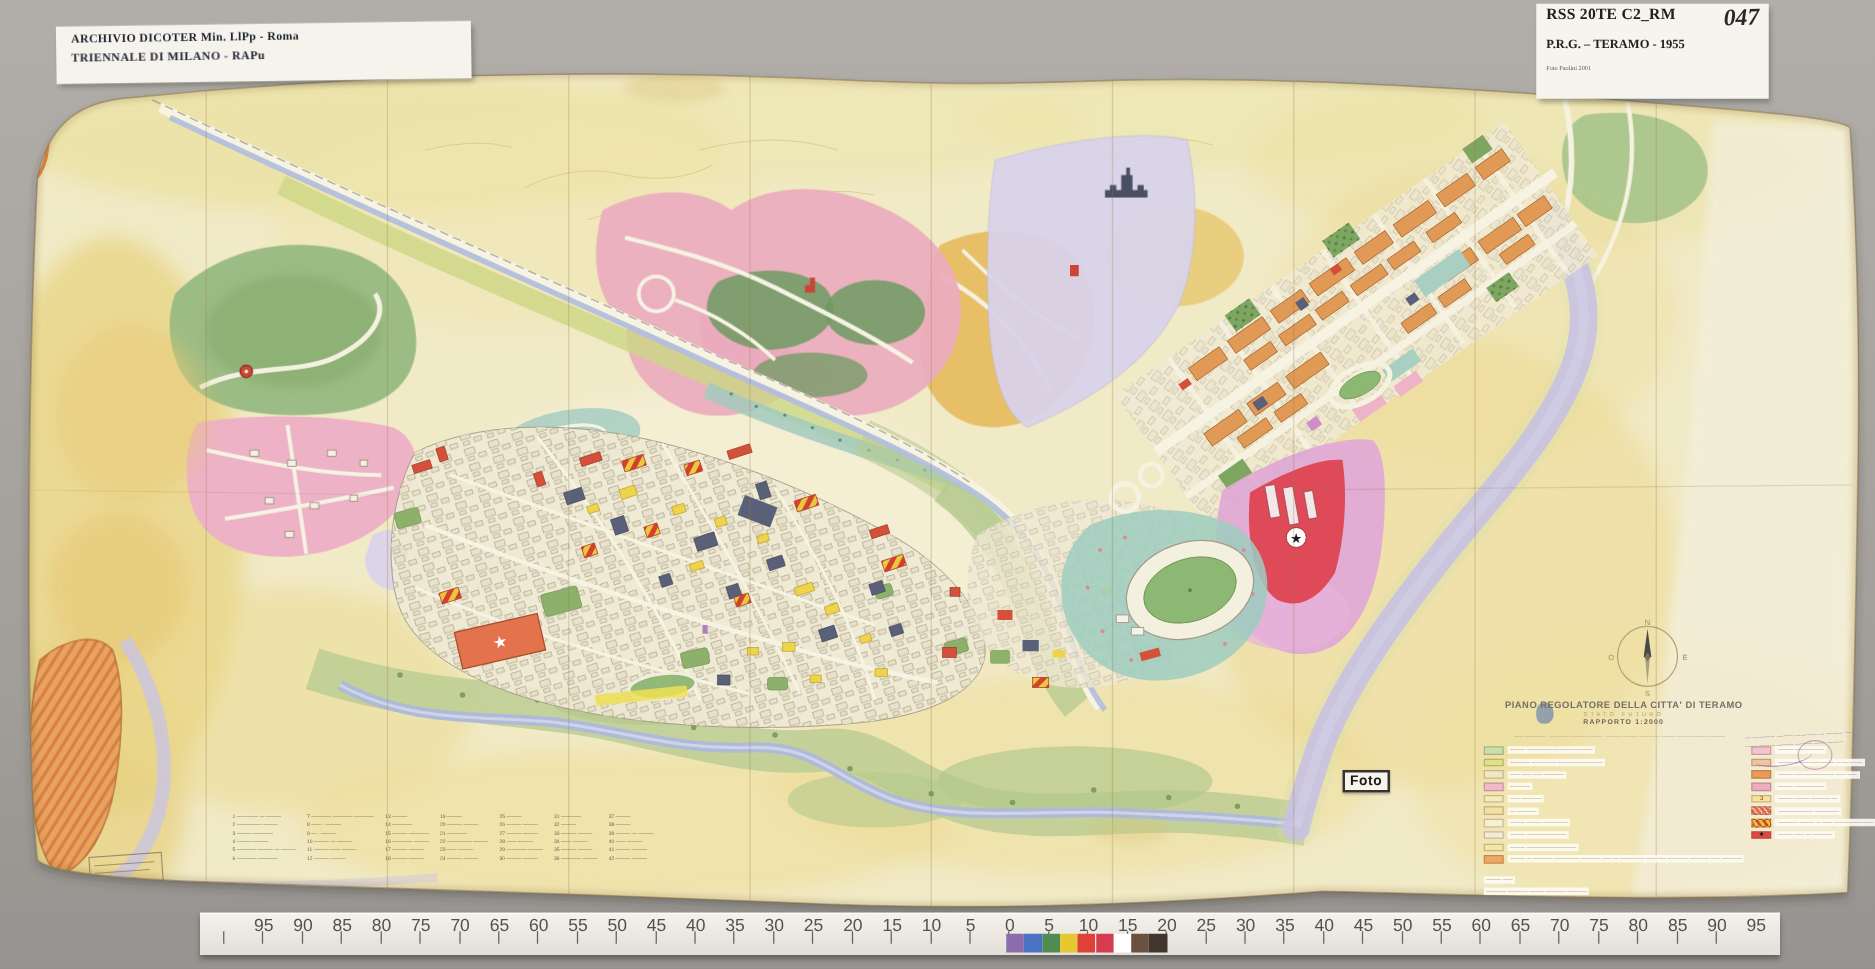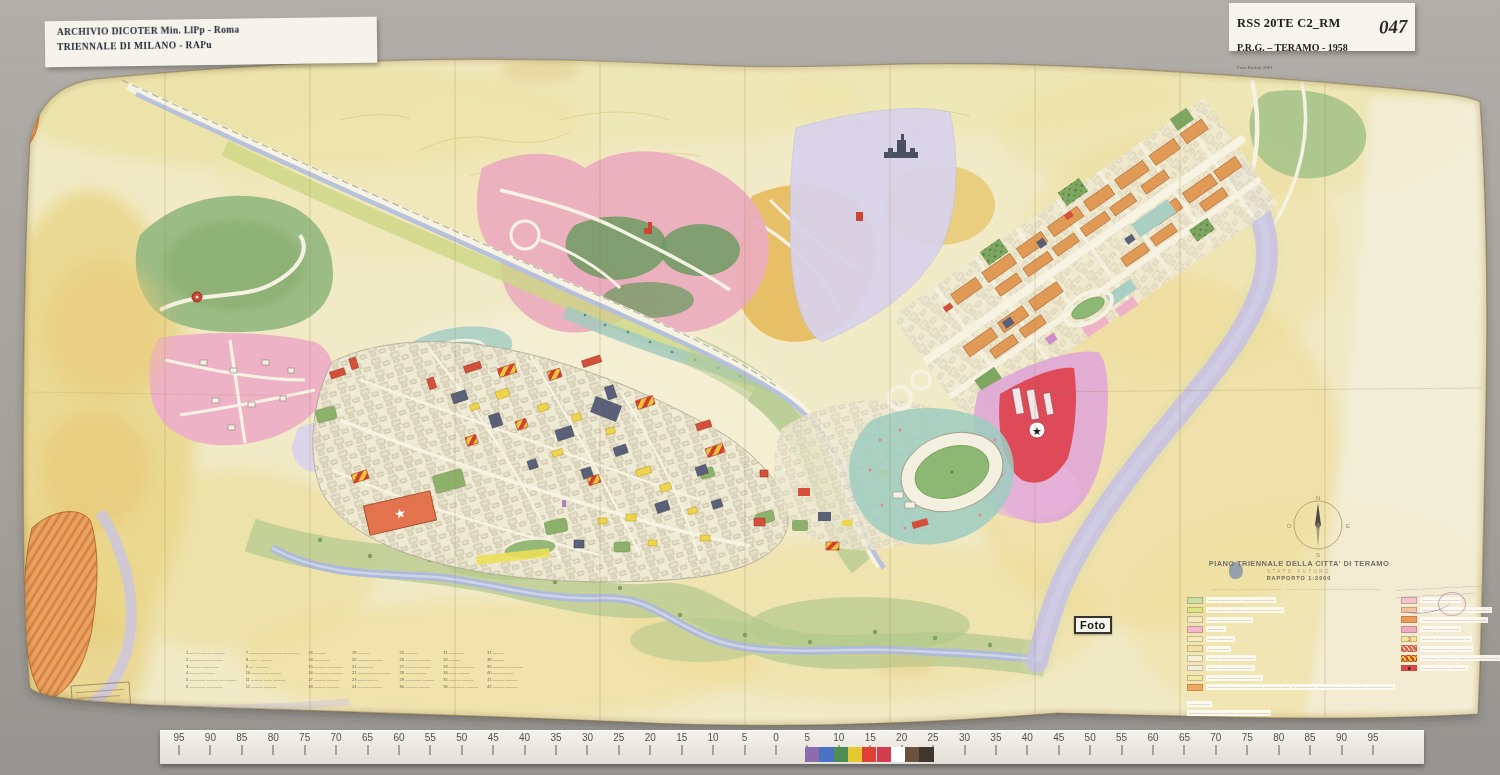--- a/index.html
+++ b/index.html
@@ -6,23 +6,23 @@
   #scene{position:relative;width:1500px;height:775px;overflow:hidden;
          background:linear-gradient(180deg,#b1aea9 0%,#a9a6a1 38%,#a19e99 72%,#969390 100%);
          font-family:"Liberation Sans",sans-serif;}
   #map-art{position:absolute;left:0;top:0;}
   
   .label-tl{position:absolute;left:45px;top:19px;width:332px;height:46px;background:#f5f3ec;
             transform:rotate(-.8deg);box-shadow:2px 3px 4px rgba(50,48,42,.35);
             font-family:"Liberation Serif",serif;color:#1d2430;padding:6px 0 0 12px;box-sizing:border-box;}
   .label-tl .l1{font-size:9.5px;font-weight:bold;letter-spacing:.3px;}
   .label-tl .l2{font-size:9.5px;font-weight:bold;letter-spacing:.4px;margin-top:5px;}
-  .label-tr{position:absolute;left:1229px;top:3px;width:186px;height:48px;background:#f6f4ee;
+  .label-tr{position:absolute;left:1229px;top:3px;width:186px;height:76px;background:#f6f4ee;
             box-shadow:2px 3px 4px rgba(50,48,42,.35);font-family:"Liberation Serif",serif;
-            color:#23201c;padding:13px 8px;box-sizing:border-box;}
+            color:#23201c;padding:1px 8px;box-sizing:border-box;}
   .label-tr .row1{display:flex;justify-content:space-between;align-items:flex-start;}
   .label-tr .code{font-size:12.5px;font-weight:bold;letter-spacing:.2px;}
   .label-tr .num{font-size:19px;font-weight:bold;font-style:italic;transform:rotate(-2deg);color:#2a2826;}
   .label-tr .ttl{font-size:10px;font-weight:bold;margin-top:4px;}
   .label-tr .credit{font-size:5px;color:#5c584f;margin-top:12px;}
   .rapu{position:absolute;left:1074px;top:616px;border:2.5px solid #35342f;background:#f6f4ec;
         color:#191916;font-weight:bold;font-size:11px;letter-spacing:.5px;padding:1px 4px;
         box-shadow:0 1px 2px rgba(0,0,0,.3);}
   
   .legend{position:absolute;left:1185px;top:556px;width:228px;height:160px;color:#787160;}
@@ -63,21 +63,21 @@
   .stamp-circle{position:absolute;left:1438px;top:592px;width:26px;height:22px;border-radius:50%;
                 border:1.5px solid rgba(156,82,146,.45);filter:blur(.4px);}
   .scribble{position:absolute;left:1404px;top:598px;width:46px;height:14px;
             border-bottom:1.4px solid rgba(120,90,160,.55);transform:rotate(-6deg);
             border-radius:0 0 60% 40%;}
   
   .ruler{position:absolute;left:160px;top:730px;width:1264px;height:34px;
          background:linear-gradient(#f4f2ec,#e2dfd8);
          box-shadow:0 3px 4px rgba(40,40,35,.45), inset 0 1px 0 #fff;}
   .tick{position:absolute;top:2px;width:0;}
-  .tick span{position:absolute;transform:translateX(-50%);font-size:10px;color:#53514c;}
+  .tick span{position:absolute;transform:translateX(-50%);font-size:14px;color:#53514c;margin-left:32px;}
   .tick i{position:absolute;top:13px;left:0;transform:translateX(-50%);width:1px;height:10px;
           background:#63615c;}
   .patch{position:absolute;top:17px;width:14.3px;height:15px;}
 </style>
 </head>
 <body>
 
 <div id="scene">
 
 <svg id="map-art" width="1500" height="775" viewBox="0 0 1500 775">
@@ -502,29 +502,29 @@
 <div class="label-tl">
   <div class="l1">ARCHIVIO DICOTER Min. LlPp - Roma</div>
   <div class="l2">TRIENNALE DI MILANO - RAPu</div>
 </div>
 
 <div class="label-tr">
   <div class="row1">
     <span class="code">RSS 20TE C2_RM</span>
     <span class="num">047</span>
   </div>
-  <div class="ttl">P.R.G. – TERAMO - 1958</div>
+  <div class="ttl">P.R.G. – TERAMO - 1955</div>
   <div class="credit">Foto Paolini 2001</div>
 </div>
 
 <div class="rapu">Foto</div>
 
 <div class="legend">
   <div class="lg-stamp"></div>
-  <div class="lg-title">PIANO TRIENNALE DELLA CITTA' DI TERAMO</div>
+  <div class="lg-title">PIANO REGOLATORE DELLA CITTA' DI TERAMO</div>
   <div class="lg-sub">STATO FUTURO</div>
   <div class="lg-scale">RAPPORTO 1:2000</div>
   <div class="lg-byline">—— ———— · ———— ——— ——— · ——— ——— ———— ——— —— ———— ———</div>
   <div class="lg-cols">
     <div class="lg-col" id="lg-left">
           <div class="lg-row">
             <span class="sw solid" style="background: rgb(201, 223, 168);"></span>
             <span class="lg-label">——— ————— ————————</span>
           </div>
           <div class="lg-row">

